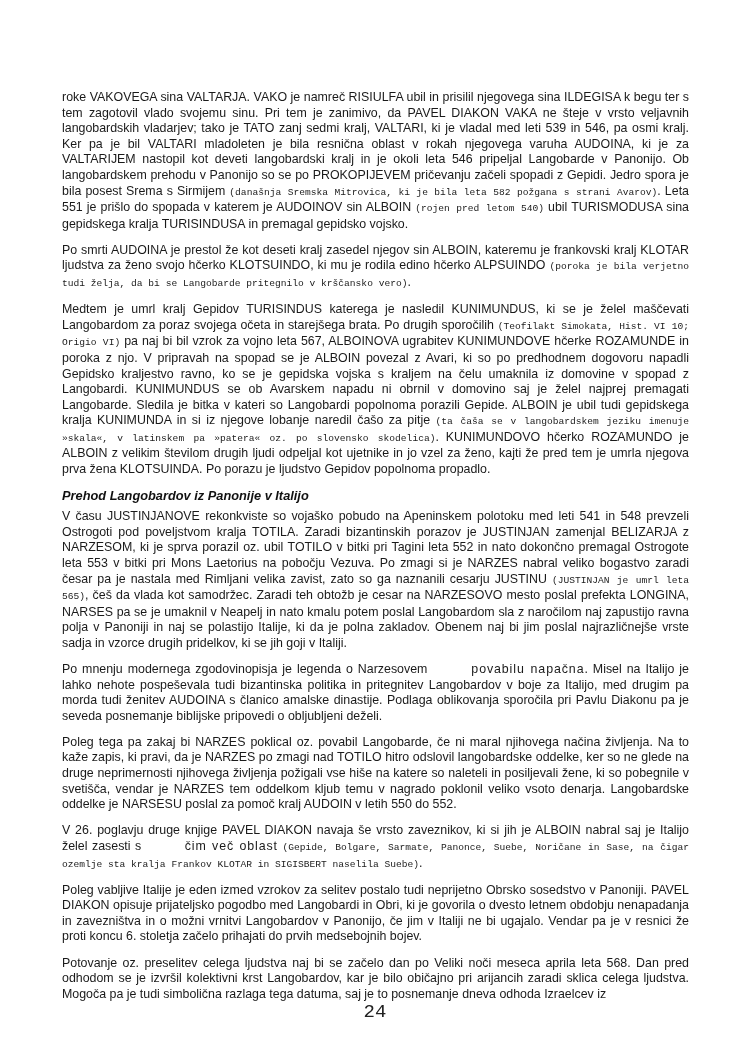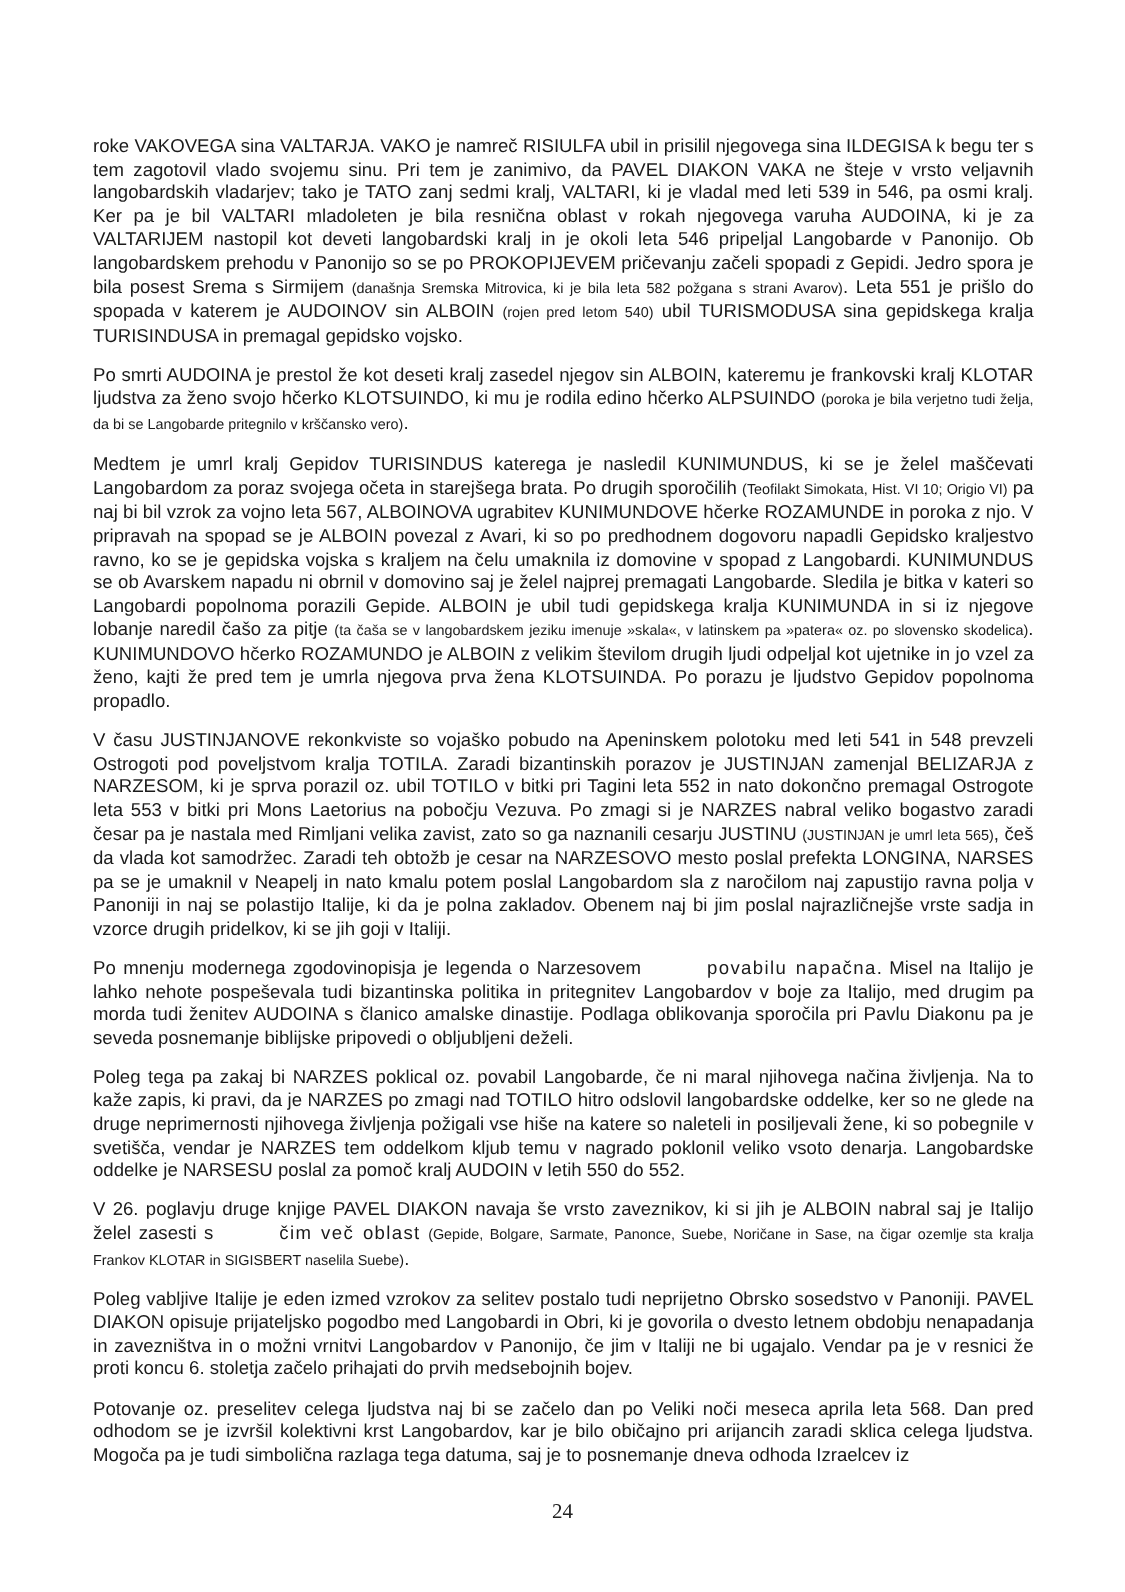--- a/index.html
+++ b/index.html
@@ -3,40 +3,41 @@
 <meta charset="utf-8">
 <style>
   html, body { margin: 0; padding: 0; background: #ffffff; }
   body { width: 750px; height: 1061px; position: relative; overflow: hidden; }
   .page {
     position: absolute; left: 62px; top: 90px; width: 627px;
     font-family: "Liberation Sans", sans-serif; font-size: 12.4px;
     line-height: 15.6px; color: #1a1a1a; text-align: justify;
   }
   .page p { margin: 0 0 10.5px 0; }
-  .small { font-size: 9.6px; }
+  .small { font-size: 9.6px; font-family: Liberation Mono, monospace; }
   .spaced { letter-spacing: 0.9px; margin-left: 39px; }
   h2 {
     font-family: "Liberation Sans", sans-serif; font-size: 12.8px; font-weight: bold;
     font-style: italic; margin: 0 0 5px 0; line-height: 16px; color: #111;
   }
   .pagenum {
     position: absolute; top: 1001px; left: 0; width: 750px; text-align: center;
-    font-family: Liberation Serif, serif; font-size: 14px; color: #222;
+    font-family: Liberation Mono, monospace; font-size: 19px; color: #222;
   }
 </style>
 </head>
 <body>
 
 <div class="page">
   <div id="before">
       <p><span>roke VAKOVEGA sina VALTARJA. VAKO je namreč RISIULFA ubil in prisilil njegovega sina ILDEGISA k begu ter s tem zagotovil vlado svojemu sinu. Pri tem je zanimivo, da PAVEL DIAKON VAKA ne šteje v vrsto veljavnih langobardskih vladarjev; tako je TATO zanj sedmi kralj, VALTARI, ki je vladal med leti 539 in 546, pa osmi kralj. Ker pa je bil VALTARI mladoleten je bila resnična oblast v rokah njegovega varuha AUDOINA, ki je za VALTARIJEM nastopil kot deveti langobardski kralj in je okoli leta 546 pripeljal Langobarde v Panonijo. Ob langobardskem prehodu v Panonijo so se po PROKOPIJEVEM pričevanju začeli spopadi z Gepidi. Jedro spora je bila posest Srema s Sirmijem </span><span class="small">(današnja Sremska Mitrovica, ki je bila leta 582 požgana s strani Avarov)</span><span>. Leta 551 je prišlo do spopada v katerem je AUDOINOV sin ALBOIN </span><span class="small">(rojen pred letom 540)</span><span> ubil TURISMODUSA sina gepidskega kralja TURISINDUSA in premagal gepidsko vojsko.</span></p>
       <p><span>Po smrti AUDOINA je prestol že kot deseti kralj zasedel njegov sin ALBOIN, kateremu je frankovski kralj KLOTAR ljudstva za ženo svojo hčerko KLOTSUINDO, ki mu je rodila edino hčerko ALPSUINDO </span><span class="small">(poroka je bila verjetno tudi želja, da bi se Langobarde pritegnilo v krščansko vero)</span><span>.</span></p>
       <p><span>Medtem je umrl kralj Gepidov TURISINDUS katerega je nasledil KUNIMUNDUS, ki se je želel maščevati Langobardom za poraz svojega očeta in starejšega brata. Po drugih sporočilih </span><span class="small">(Teofilakt Simokata, Hist. VI 10; Origio VI)</span><span> pa naj bi bil vzrok za vojno leta 567, ALBOINOVA ugrabitev KUNIMUNDOVE hčerke ROZAMUNDE in poroka z njo. V pripravah na spopad se je ALBOIN povezal z Avari, ki so po predhodnem dogovoru napadli Gepidsko kraljestvo ravno, ko se je gepidska vojska s kraljem na čelu umaknila iz domovine v spopad z Langobardi. KUNIMUNDUS se ob Avarskem napadu ni obrnil v domovino saj je želel najprej premagati Langobarde. Sledila je bitka v kateri so Langobardi popolnoma porazili Gepide. ALBOIN je ubil tudi gepidskega kralja KUNIMUNDA in si iz njegove lobanje naredil čašo za pitje </span><span class="small">(ta čaša se v langobardskem jeziku imenuje »skala«, v latinskem pa »patera« oz. po slovensko skodelica)</span><span>. KUNIMUNDOVO hčerko ROZAMUNDO je ALBOIN z velikim številom drugih ljudi odpeljal kot ujetnike in jo vzel za ženo, kajti že pred tem je umrla njegova prva žena KLOTSUINDA. Po porazu je ljudstvo Gepidov popolnoma propadlo.</span></p>
     </div>
+  <h2>Prehod Langobardov iz Panonije v Italijo</h2>
   <div id="after">
       <p><span>V času JUSTINJANOVE rekonkviste so vojaško pobudo na Apeninskem polotoku med leti 541 in 548 prevzeli Ostrogoti pod poveljstvom kralja TOTILA. Zaradi bizantinskih porazov je JUSTINJAN zamenjal BELIZARJA z NARZESOM, ki je sprva porazil oz. ubil TOTILO v bitki pri Tagini leta 552 in nato dokončno premagal Ostrogote leta 553 v bitki pri Mons Laetorius na pobočju Vezuva. Po zmagi si je NARZES nabral veliko bogastvo zaradi česar pa je nastala med Rimljani velika zavist, zato so ga naznanili cesarju JUSTINU </span><span class="small">(JUSTINJAN je umrl leta 565)</span><span>, češ da vlada kot samodržec. Zaradi teh obtožb je cesar na NARZESOVO mesto poslal prefekta LONGINA, NARSES pa se je umaknil v Neapelj in nato kmalu potem poslal Langobardom sla z naročilom naj zapustijo ravna polja v Panoniji in naj se polastijo Italije, ki da je polna zakladov. Obenem naj bi jim poslal najrazličnejše vrste sadja in vzorce drugih pridelkov, ki se jih goji v Italiji.</span></p>
       <p><span>Po mnenju modernega zgodovinopisja je legenda o Narzesovem </span><span class="spaced">povabilu napačna</span><span>. Misel na Italijo je lahko nehote pospeševala tudi bizantinska politika in pritegnitev Langobardov v boje za Italijo, med drugim pa morda tudi ženitev AUDOINA s članico amalske dinastije. Podlaga oblikovanja sporočila pri Pavlu Diakonu pa je seveda posnemanje biblijske pripovedi o obljubljeni deželi.</span></p>
       <p><span>Poleg tega pa zakaj bi NARZES poklical oz. povabil Langobarde, če ni maral njihovega načina življenja. Na to kaže zapis, ki pravi, da je NARZES po zmagi nad TOTILO hitro odslovil langobardske oddelke, ker so ne glede na druge neprimernosti njihovega življenja požigali vse hiše na katere so naleteli in posiljevali žene, ki so pobegnile v svetišča, vendar je NARZES tem oddelkom kljub temu v nagrado poklonil veliko vsoto denarja. Langobardske oddelke je NARSESU poslal za pomoč kralj AUDOIN v letih 550 do 552.</span></p>
       <p><span>V 26. poglavju druge knjige PAVEL DIAKON navaja še vrsto zaveznikov, ki si jih je ALBOIN nabral saj je Italijo želel zasesti s </span><span class="spaced">čim več oblast</span><span> </span><span class="small">(Gepide, Bolgare, Sarmate, Panonce, Suebe, Noričane in Sase, na čigar ozemlje sta kralja Frankov KLOTAR in SIGISBERT naselila Suebe)</span><span>.</span></p>
       <p><span>Poleg vabljive Italije je eden izmed vzrokov za selitev postalo tudi neprijetno Obrsko sosedstvo v Panoniji. PAVEL DIAKON opisuje prijateljsko pogodbo med Langobardi in Obri, ki je govorila o dvesto letnem obdobju nenapadanja in zavezništva in o možni vrnitvi Langobardov v Panonijo, če jim v Italiji ne bi ugajalo. Vendar pa je v resnici že proti koncu 6. stoletja začelo prihajati do prvih medsebojnih bojev.</span></p>
       <p><span>Potovanje oz. preselitev celega ljudstva naj bi se začelo dan po Veliki noči meseca aprila leta 568. Dan pred odhodom se je izvršil kolektivni krst Langobardov, kar je bilo običajno pri arijancih zaradi sklica celega ljudstva. Mogoča pa je tudi simbolična razlaga tega datuma, saj je to posnemanje dneva odhoda Izraelcev iz</span></p>
     </div>
 </div>
 

